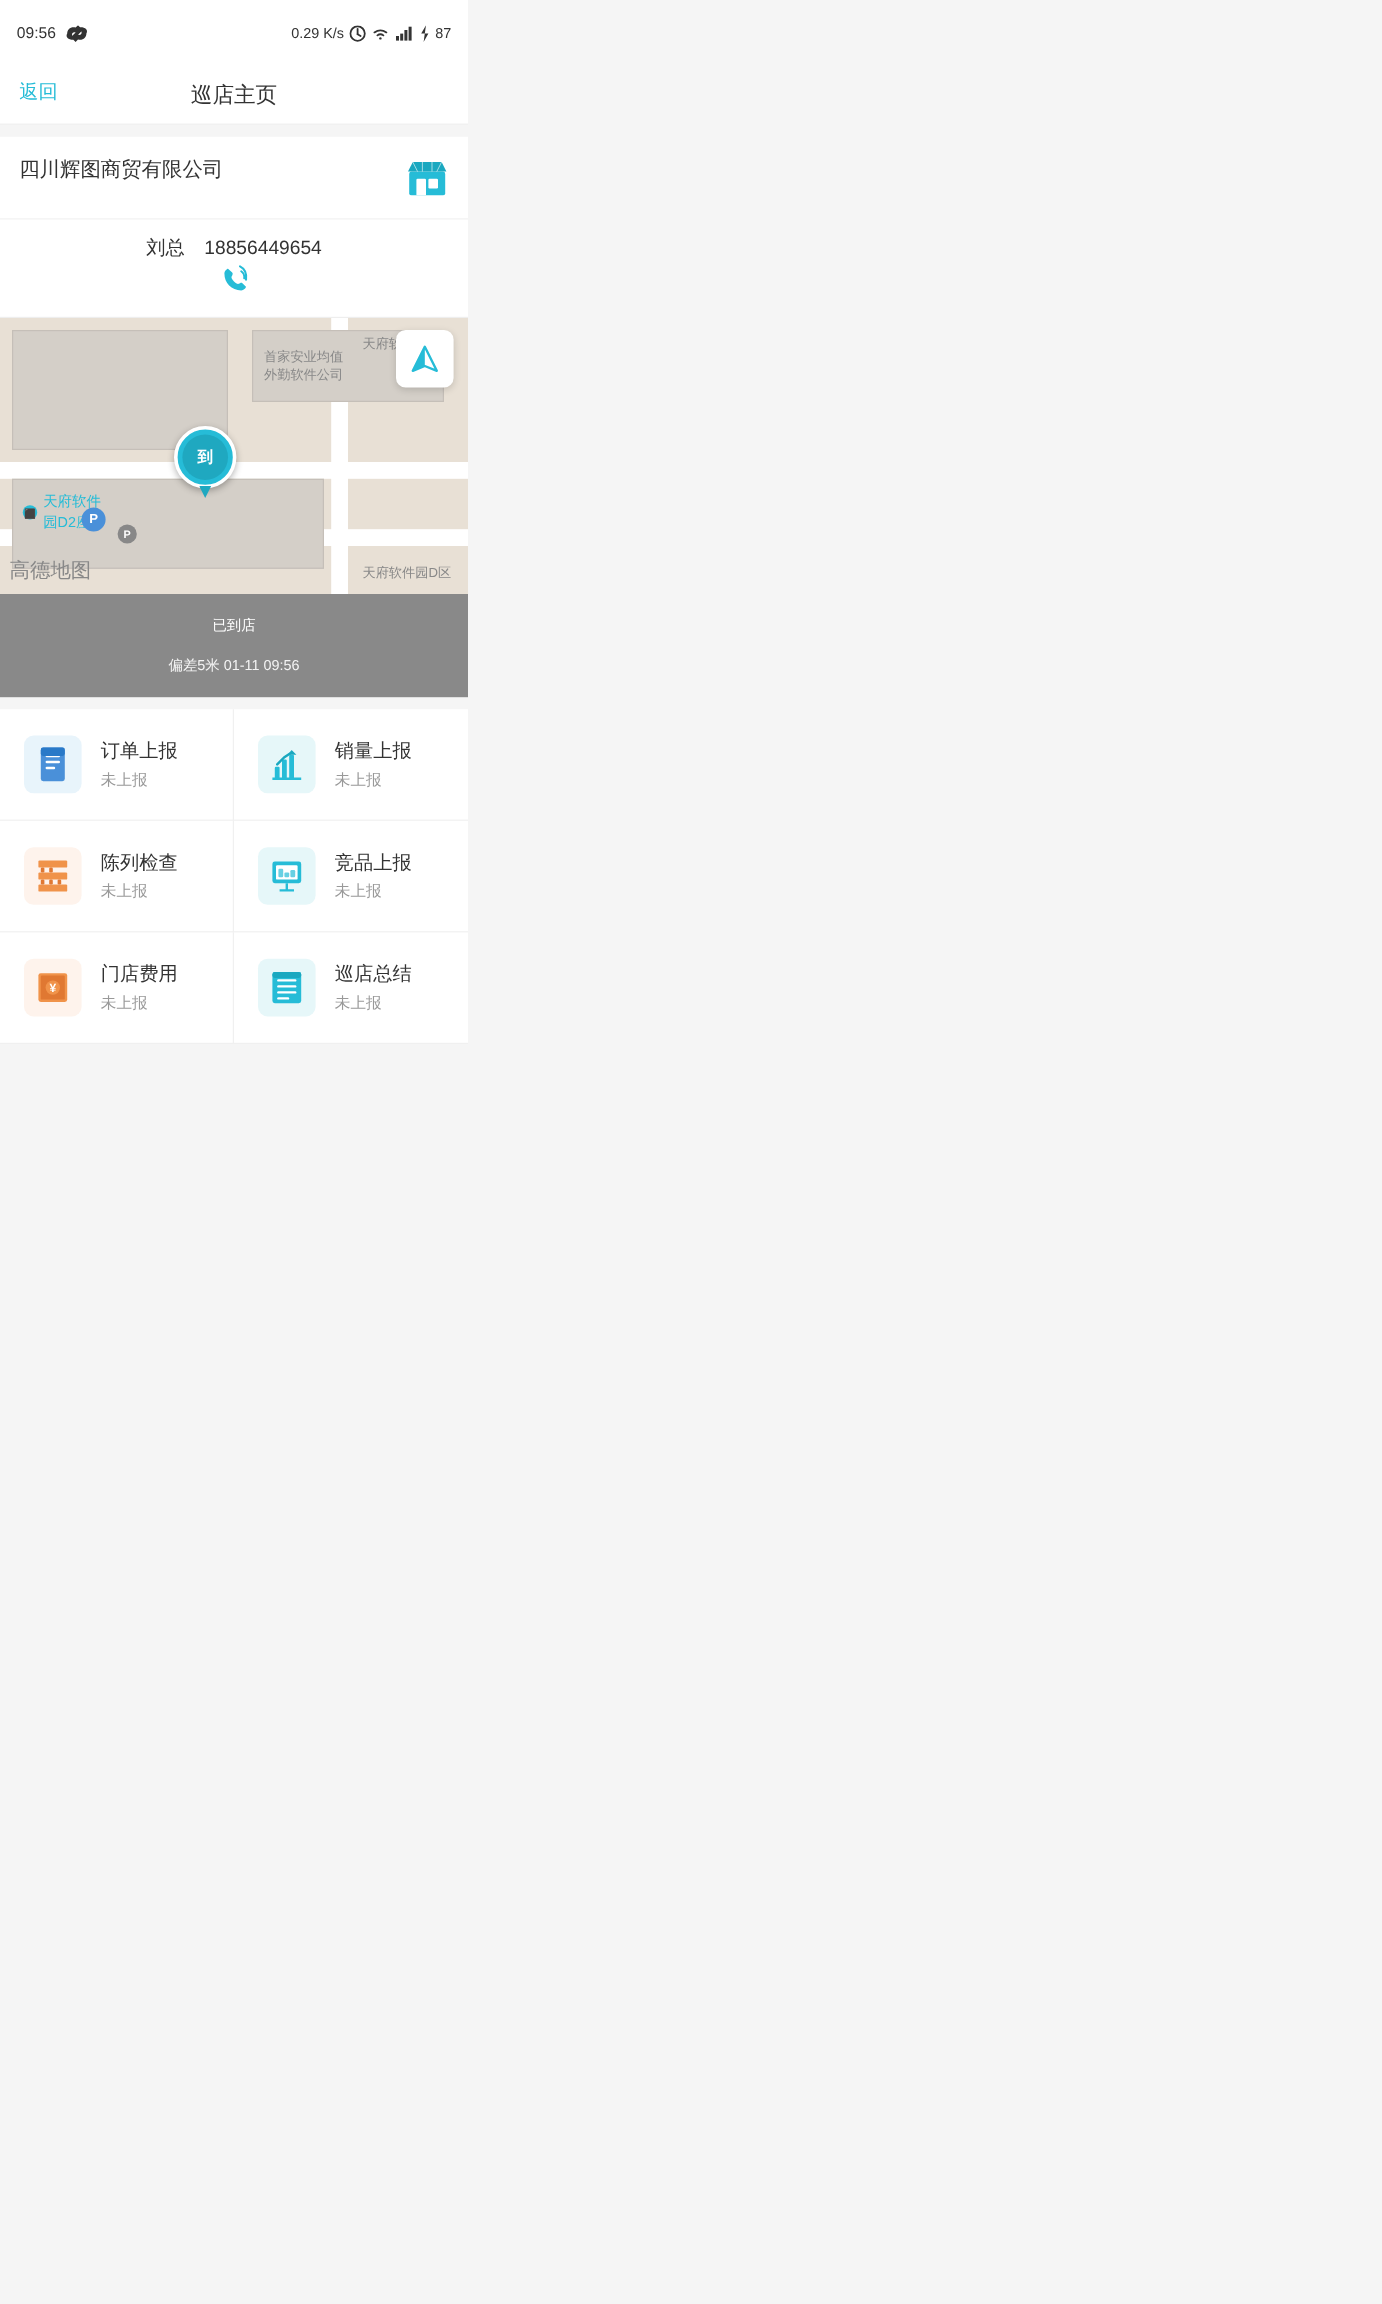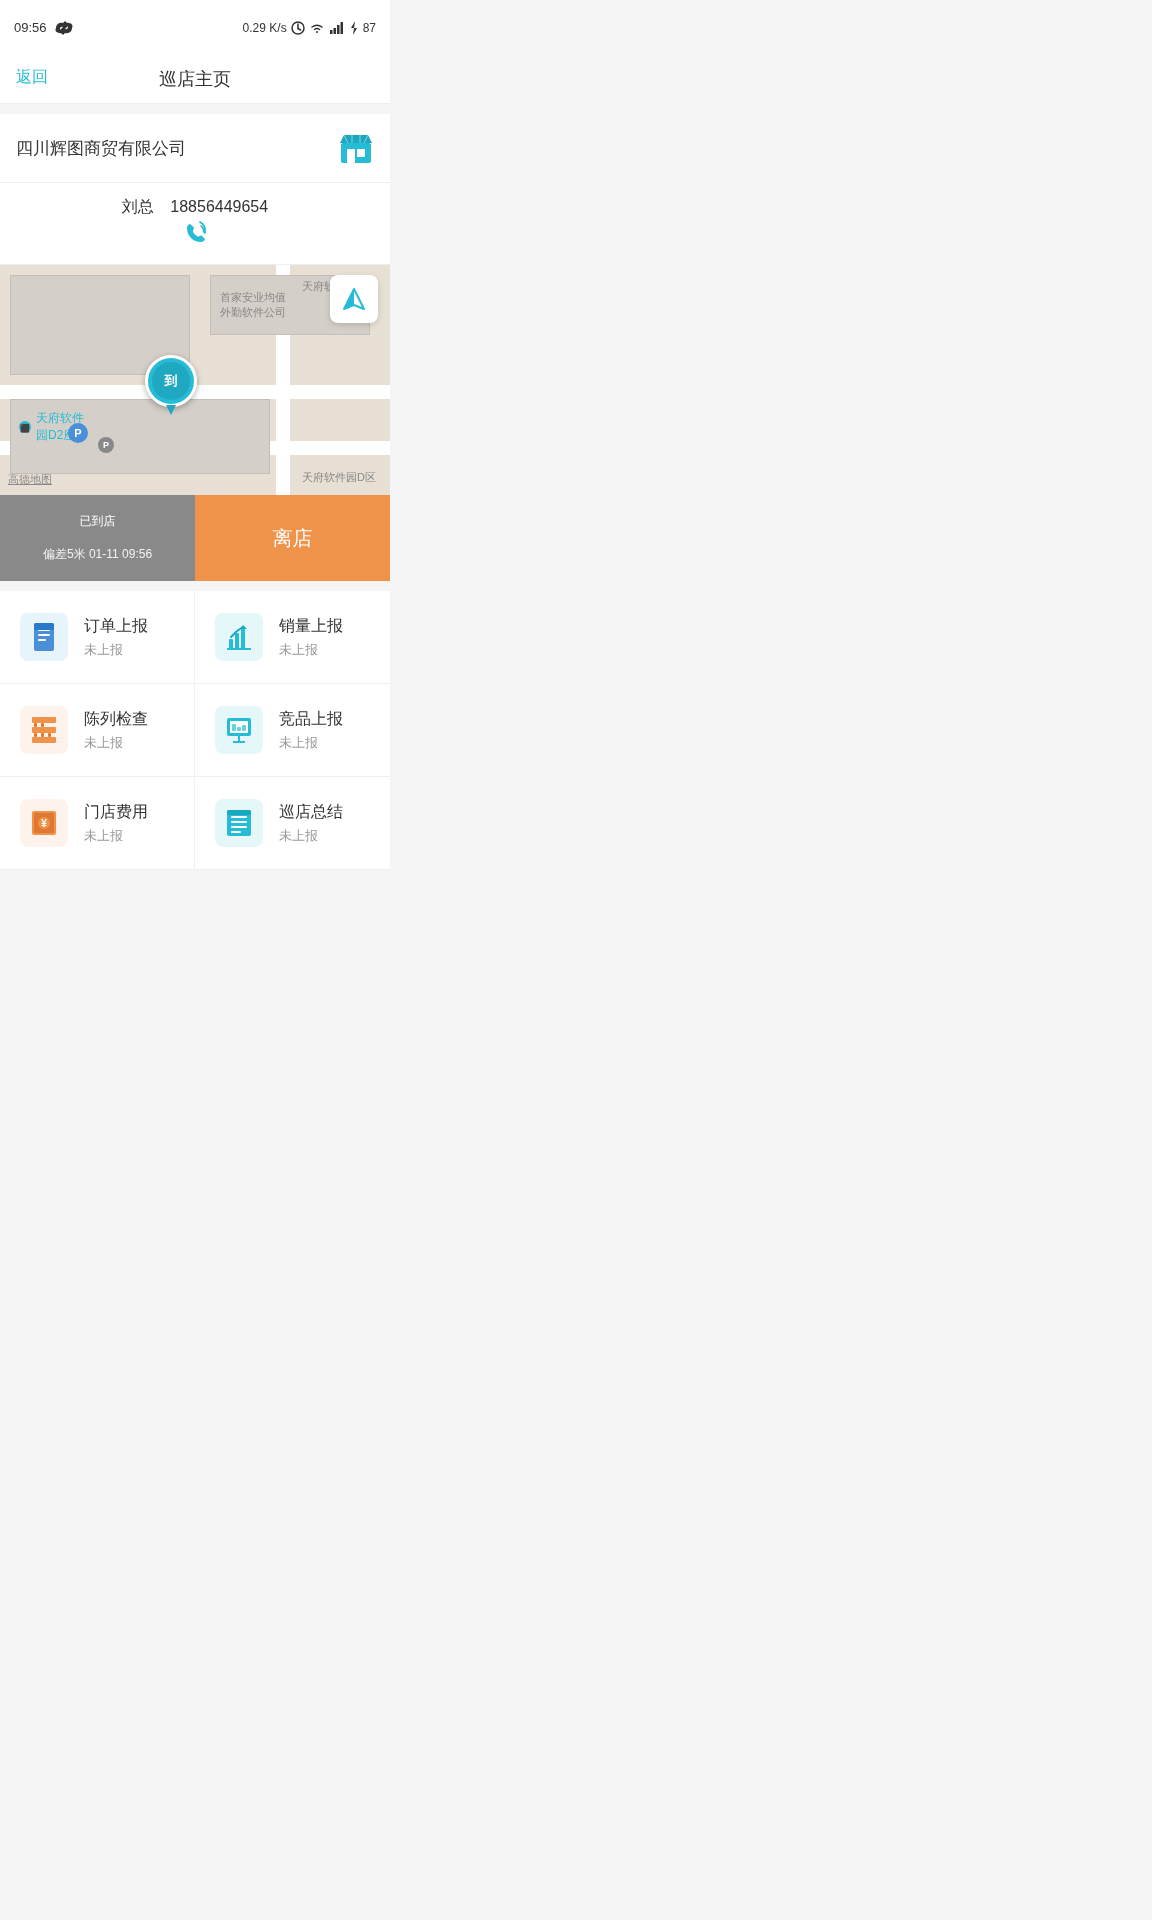--- a/index.html
+++ b/index.html
@@ -48,21 +48,20 @@
       font-weight: 500;
       color: #333;
     }
 
     
     .info-card {
       background: #fff;
       margin: 10px 0 0 0;
       padding: 16px 16px;
       display: flex;
-      align-items: center;
       justify-content: space-between;
       border-bottom: 1px solid #eee;
     }
     .company-name {
       font-size: 17px;
       color: #333;
       font-weight: 400;
     }
     .shop-icon {
       width: 36px;
@@ -160,23 +159,22 @@
       top: 10px; right: 12px;
       background: #fff;
       border-radius: 8px;
       width: 48px; height: 48px;
       display: flex; align-items: center; justify-content: center;
       box-shadow: 0 2px 6px rgba(0,0,0,0.15);
     }
     .gaode-label {
       position: absolute;
       bottom: 8px; left: 8px;
-      font-size: 11px;
+      font-size: 17px;
       color: #888;
-      text-decoration: underline;
     }
 
     
     .action-row {
       display: flex;
       width: 100%;
     }
     .btn-arrived {
       flex: 1;
       background: rgba(100,100,100,0.75);
@@ -360,23 +358,20 @@
 
     <div class="gaode-label">高德地图</div>
   </div>
 </div>
 
 <div class="action-row">
   <div class="btn-arrived">
     <span class="btn-arrived-title">已到店</span>
     <span class="btn-arrived-sub">偏差5米 01-11 09:56</span>
   </div>
-  <div class="btn-leave">
-    <span>离店</span>
-  </div>
 </div>
 
 <div class="menu-grid">
 
   <div class="menu-item">
     <div class="menu-icon-wrap icon-blue">
       <svg width="32" height="32" viewBox="0 0 32 32">
         <rect x="6" y="2" width="20" height="28" rx="2" fill="#4a90d9"></rect>
         <rect x="10" y="8" width="12" height="2" rx="1" fill="#fff"></rect>
         <rect x="10" y="13" width="12" height="2" rx="1" fill="#fff"></rect>

